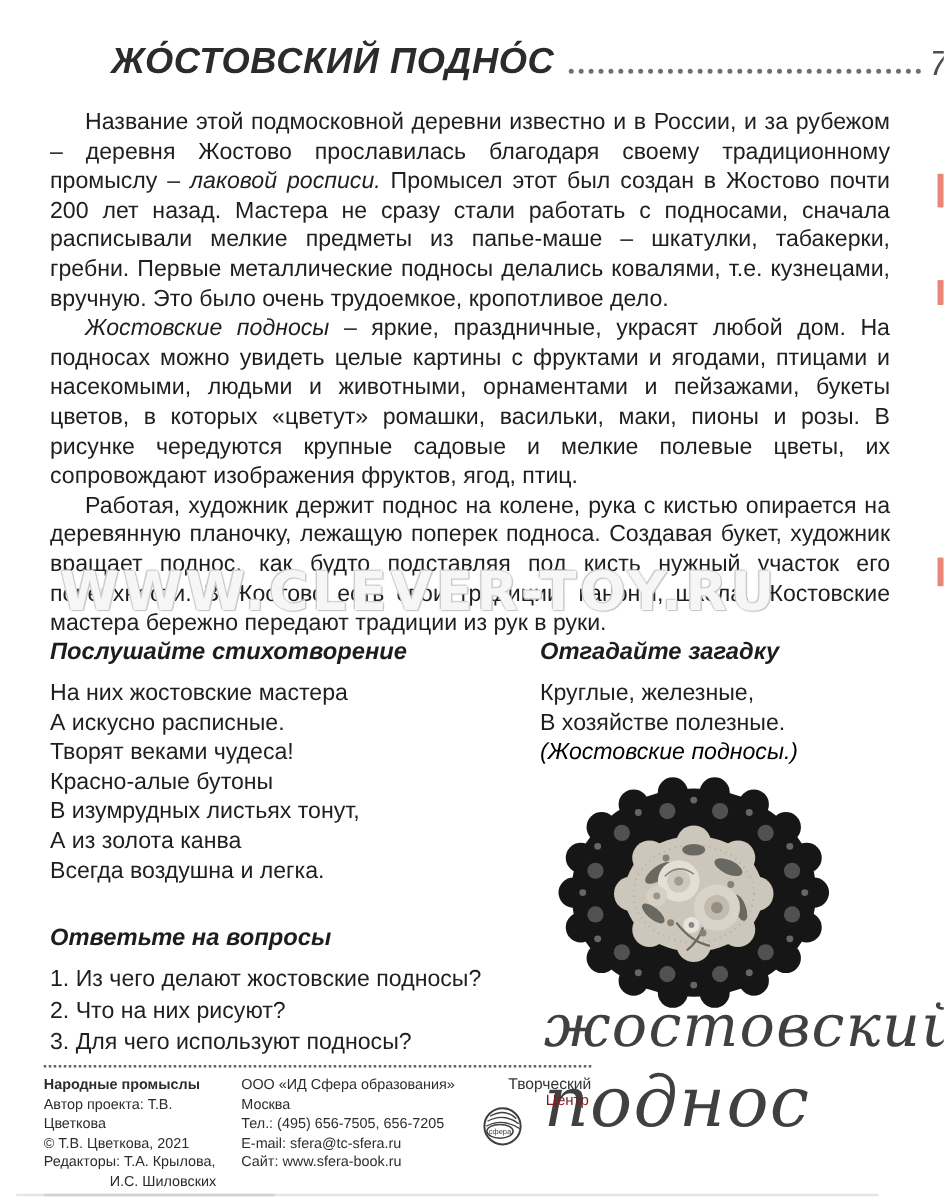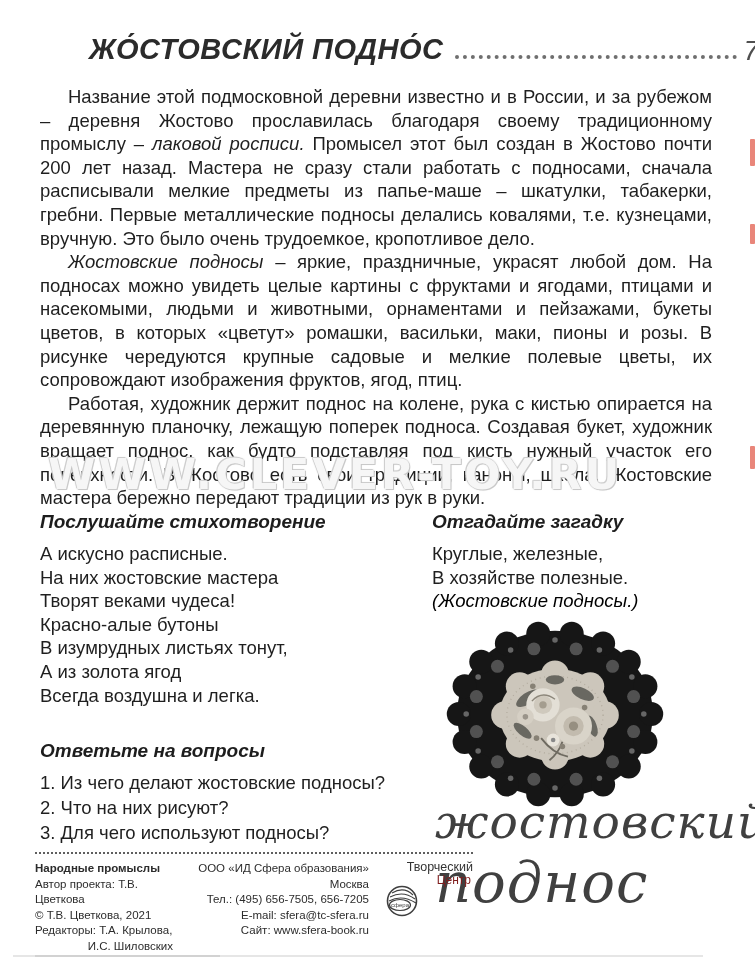--- a/index.html
+++ b/index.html
@@ -47,21 +47,21 @@
   .handwriting{position:absolute;right:30px;top:796px;width:290px;text-align:left;
     font-family:"DejaVu Serif", serif;font-style:italic;color:#404040;}
   .hand-1{font-size:47px;line-height:52px;margin-right:25px;letter-spacing:1px;}
   .hand-2{font-size:56px;line-height:52px;margin-top:9px;margin-right:6px;letter-spacing:1px;}
 
   
   .footer{position:absolute;left:35px;top:852px;width:438px;}
   .footer-sep{border-top:2px dotted #5f5f5f;height:0;margin-bottom:7px;}
   .footer-cols{display:flex;font-size:11.5px;line-height:15.5px;color:#2c2c2c;}
   .f-col1{width:152px;}
-  .f-col2{width:176px;padding-left:6px;text-align:right;}
+  .f-col2{width:176px;padding-left:6px;}
   .f-col1 .bold{font-weight:bold;}
   .f-col1 div:last-child{text-align:right;padding-right:14px;}
   .f-logo{width:96px;padding-left:8px;}
   .logo-line1{font-size:12.5px;color:#333;text-align:right;line-height:13px;}
   .logo-line2{font-size:12px;color:#7f1d1d;text-align:right;line-height:13px;padding-right:2px;}
   .logo-sphere{margin-top:-3px;margin-left:8px;}
 
   
   .edge-mark{position:absolute;right:0;width:5px;background:#e9867a;border-radius:1px;z-index:7;}
   .em-1{top:139px;height:27px;}
@@ -83,26 +83,26 @@
   <p><span>Название этой подмосковной деревни известно и в России, и за рубежом – деревня Жостово прославилась благодаря своему традиционному промыслу – </span><span class="ital">лаковой росписи.</span><span> Промысел этот был создан в Жостово почти 200 лет назад. Мастера не сразу стали работать с подносами, сначала расписывали мелкие предметы из папье-маше – шкатулки, табакерки, гребни. Первые металлические подносы делались ковалями, т.е. кузнецами, вручную. Это было очень трудоемкое, кропотливое дело.</span></p>
   <p><span class="ital">Жостовские подносы</span><span> – яркие, праздничные, украсят любой дом. На подносах можно увидеть целые картины с фруктами и ягодами, птицами и насекомыми, людьми и животными, орнаментами и пейзажами, букеты цветов, в которых «цветут» ромашки, васильки, маки, пионы и розы. В рисунке чередуются крупные садовые и мелкие полевые цветы, их сопровождают изображения фруктов, ягод, птиц.</span></p>
   <p>Работая, художник держит поднос на колене, рука с кистью опирается на деревянную планочку, лежащую поперек подноса. Создавая букет, художник вращает поднос, как будто подставляя под кисть нужный участок его поверхности. В Жостово есть свои традиции, каноны, школа. Жостовские мастера бережно передают традиции из рук в руки.</p>
 </div>
 
 <div class="watermark">WWW.CLEVER-TOY.RU</div>
 
 <div class="cols">
   <div class="col-left">
     <div class="sec-head">Послушайте стихотворение</div>
+    <div class="verse-line">На них жостовские мастера</div>
     <div class="verse-line">А искусно расписные.</div>
-    <div class="verse-line">На них жостовские мастера</div>
     <div class="verse-line">Творят веками чудеса!</div>
     <div class="verse-line">Красно-алые бутоны</div>
     <div class="verse-line">В изумрудных листьях тонут,</div>
-    <div class="verse-line">А из золота ягод</div>
+    <div class="verse-line">А из золота канва</div>
     <div class="verse-line">Всегда воздушна и легка.</div>
   </div>
   <div class="col-right">
     <div class="sec-head">Отгадайте загадку</div>
     <div class="riddle-line">Круглые, железные,</div>
     <div class="riddle-line">В хозяйстве полезные.</div>
     <div class="riddle-answer">(Жостовские подносы.)</div>
   </div>
 </div>
 

